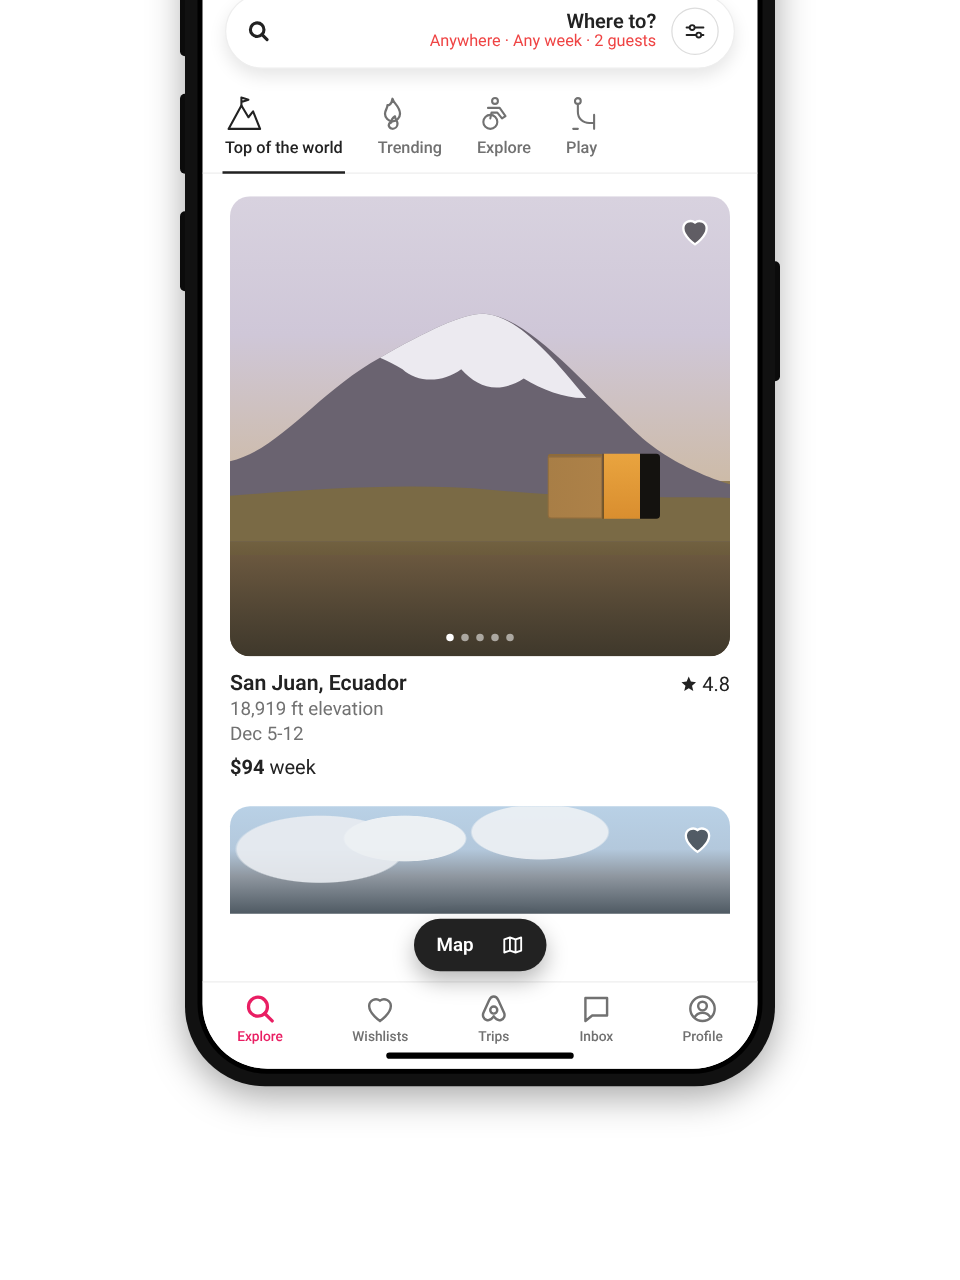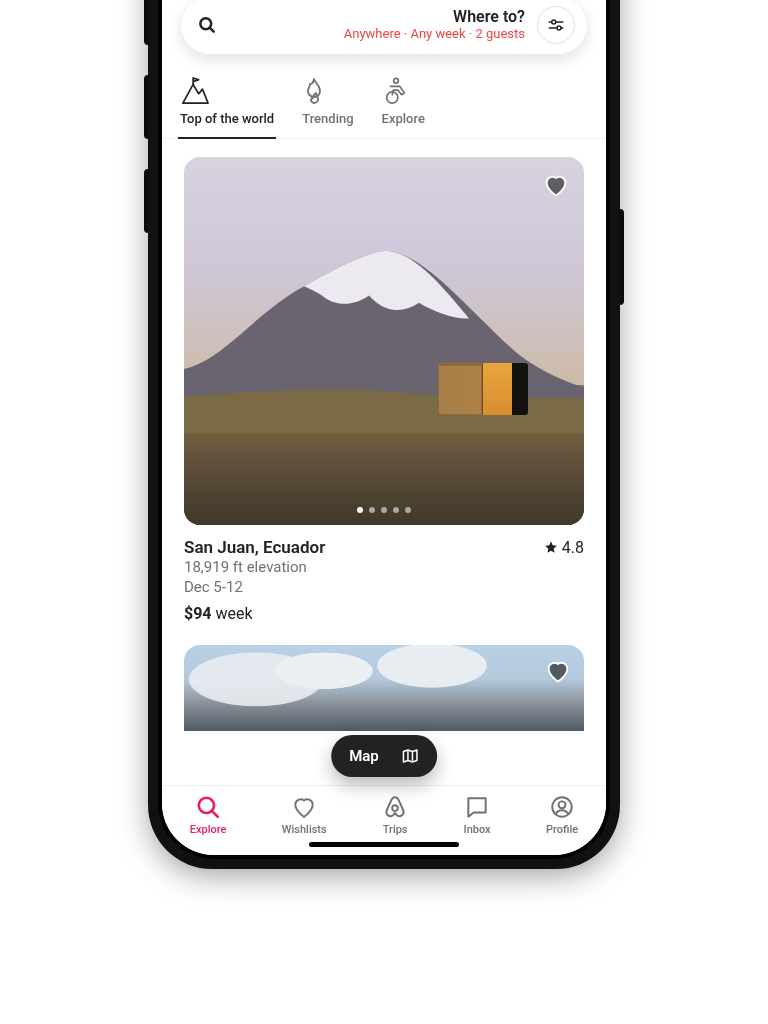--- a/index.html
+++ b/index.html
@@ -193,20 +193,31 @@
             <div class="cat">
               <span class="ic">
                   <svg width="28" height="28" viewBox="0 0 30 30" fill="none" stroke="#717171" stroke-width="1.8" stroke-linecap="round" stroke-linejoin="round">
                     <circle cx="15" cy="4" r="2.5"></circle>
                     <path d="M9 10h10l5 7-3 2-4-5h-5l-1 5"></path>
                     <circle cx="11" cy="22" r="6"></circle>
                   </svg>
                 </span>
               <span>Explore</span>
             </div>
+            <div class="cat">
+              <span class="ic">
+                  <svg width="26" height="28" viewBox="0 0 28 30" fill="none" stroke="#717171" stroke-width="1.8" stroke-linecap="round" stroke-linejoin="round">
+                    <circle cx="10" cy="4" r="2.5"></circle>
+                    <path d="M10 7v6c0 6 4 10 10 10h4"></path>
+                    <path d="M6 28h4"></path>
+                    <path d="M24 28V16"></path>
+                  </svg>
+                </span>
+              <span>Play</span>
+            </div>
           </div>
 
           <div class="feed">
             <div class="card">
               <div class="photo">
                 <div class="photo-sky"></div>
                 <div class="mountain">
                   <svg viewBox="0 0 400 220" preserveAspectRatio="none">
                     <path d="M0 220 L0 150 C40 140 70 90 120 60 C160 35 190 20 205 22 C240 26 280 80 330 130 C360 158 400 170 400 170 L400 220 Z" fill="#6a6370"></path>
                     <path d="M120 60 C160 35 190 20 205 22 C230 25 255 55 285 95 C270 96 250 88 235 78 C215 92 198 86 185 70 C170 82 150 82 138 70 C132 66 126 63 120 60 Z" fill="#eceaf0"></path>

